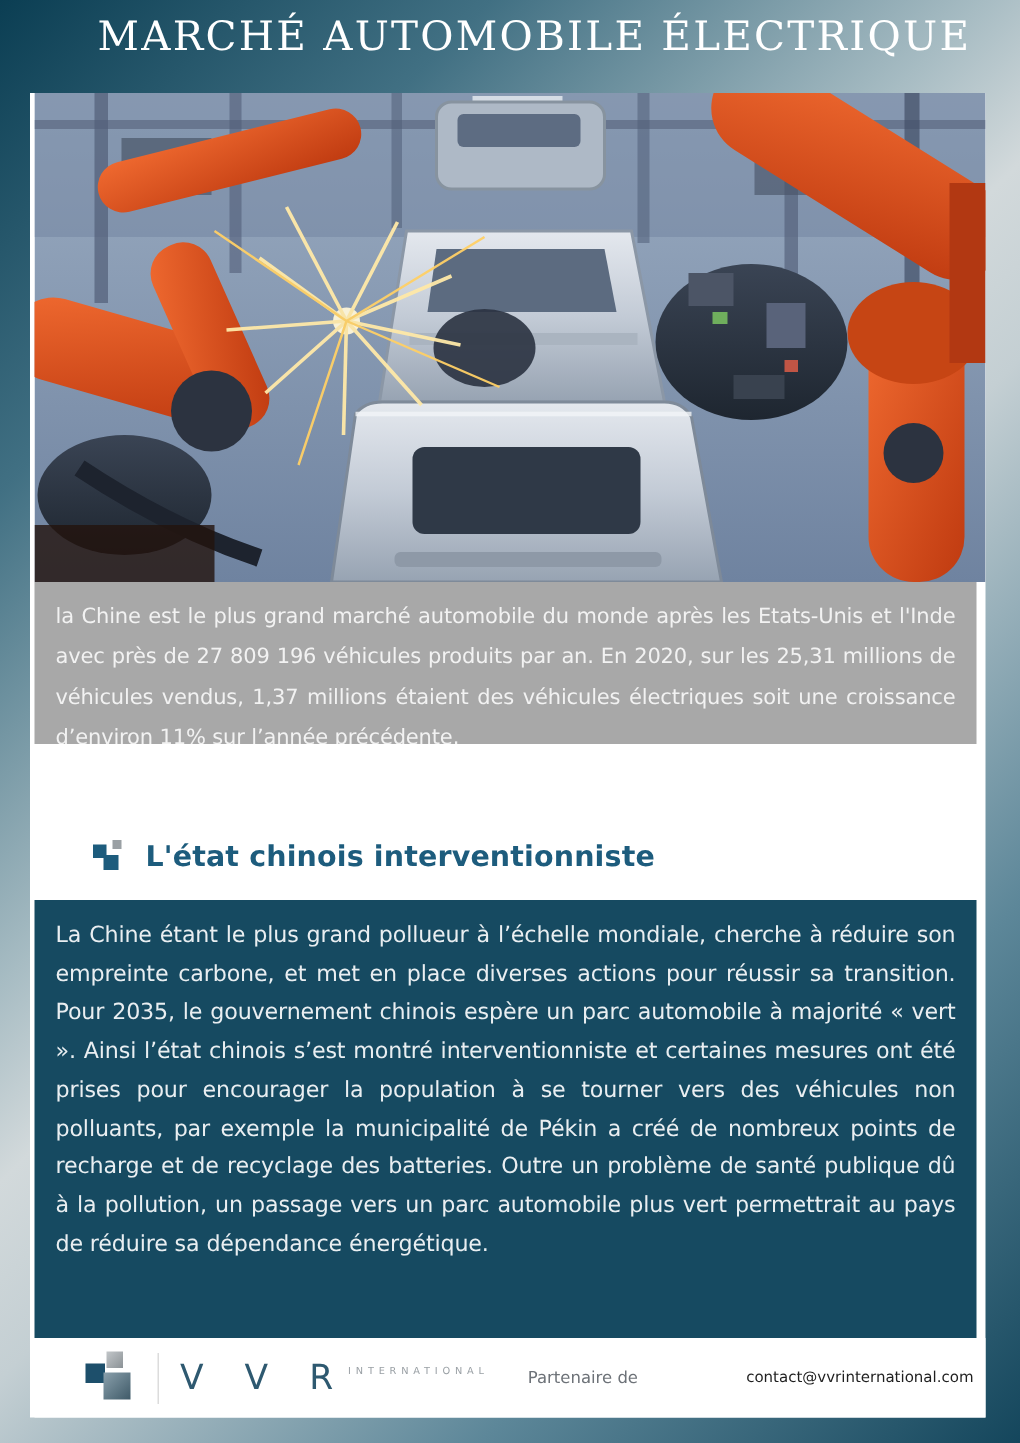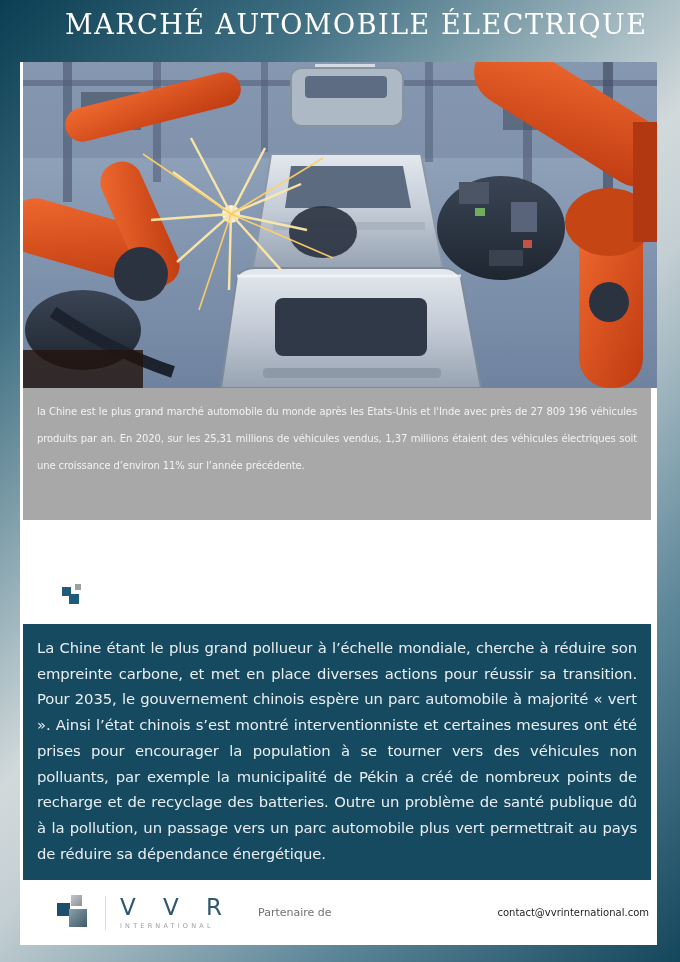--- a/index.html
+++ b/index.html
@@ -14,52 +14,52 @@
     font-size:27px;letter-spacing:1.5px;color:#ffffff;font-weight:500;
     white-space:nowrap;
   }
   .card{
     position:absolute;top:62px;left:20px;right:23px;bottom:17px;
     background:#ffffff;padding-left:3px;box-sizing:border-box;
     display:flex;flex-direction:column;
   }
   .photo{width:634px;height:326px;display:block;}
   .intro-block{
-    margin-right:6px;height:132px;box-sizing:border-box;overflow:hidden;
+    margin-right:6px;height:108px;box-sizing:border-box;overflow:hidden;
     background:#a8a8a8;color:#f2f2f2;
-    padding:10px 14px;font-size:10px;line-height:27px;
+    padding:10px 14px;font-size:14px;line-height:27px;
     text-align:justify;letter-spacing:-0.1px;
   }
   .heading-row{
     margin-top:62px;margin-left:39px;display:flex;align-items:center;gap:15px;
     height:26px;
   }
   .marker{position:relative;width:20px;height:22px;flex:0 0 auto;}
   .marker .m1{position:absolute;left:0;top:3px;width:9px;height:9px;background:#1d5c7d;}
   .marker .m2{position:absolute;left:7px;top:10px;width:10px;height:10px;background:#1d5c7d;}
   .marker .m3{position:absolute;left:13px;top:0;width:6px;height:6px;background:#9aa0a4;}
   .section-heading{
     font-size:19px;font-weight:bold;color:#1d5c7d;letter-spacing:0.1px;
   }
   .dark-block{
-    margin-top:16px;margin-right:6px;height:256px;box-sizing:border-box;overflow:hidden;
+    margin-top:16px;margin-right:6px;height:292px;box-sizing:border-box;overflow:hidden;
     background:#164a61;color:#e9eef1;
     padding:11px 14px;font-size:14.8px;line-height:25.7px;
     text-align:justify;letter-spacing:-0.1px;
   }
   .footer{
     flex:1;display:flex;align-items:center;
     padding-left:34px;padding-right:8px;background:#ffffff;
   }
   .vvr-mark{position:relative;width:36px;height:35px;flex:0 0 auto;}
   .vvr-mark .s1{position:absolute;left:0;top:8px;width:13px;height:13px;background:#1d4f6b;}
   .vvr-mark .s2{position:absolute;left:14px;top:0;width:11px;height:11px;background:linear-gradient(135deg,#c2c6c9,#8b9296);}
   .vvr-mark .s3{position:absolute;left:12px;top:14px;width:18px;height:18px;background:linear-gradient(135deg,#8aa0ac,#3f5a68);}
   .vvr-divider{width:1px;height:34px;background:#dcdcdc;margin:0 14px 0 12px;}
-  .vvr-text{display:flex;flex-direction:column;align-items:flex-start;}
+  .vvr-text{display:flex;flex-direction:row;align-items:flex-start;}
   .vvr-name{font-size:23px;letter-spacing:10px;color:#2e5970;line-height:24px;}
   .vvr-sub{font-size:6.5px;letter-spacing:3.2px;color:#9aa0a5;margin-top:3px;}
   .partner-label{font-size:11px;color:#6d7278;margin-left:26px;}
   .globallians{display:flex;align-items:center;gap:5px;margin-left:40px;}
   .globallians-name{font-size:16.5px;color:#3a6db0;letter-spacing:-0.3px;}
   .footer-spacer{flex:1;}
   .email{font-size:10px;color:#1f1f1f;text-decoration:none;}
 </style>
 </head>
 <body>
@@ -165,20 +165,21 @@
   </svg>
 
   <div class="intro-block">la Chine est le plus grand marché automobile du monde après les Etats-Unis et l'Inde avec près de 27 809 196 véhicules produits par an. En 2020, sur les 25,31 millions de véhicules vendus, 1,37 millions étaient des véhicules électriques soit une croissance d’environ 11% sur l’année précédente.</div>
 
   <div class="heading-row">
     <span class="marker">
       <span class="m1"></span>
         <span class="m2"></span>
         <span class="m3"></span>
     </span>
+    <span class="section-heading">L'état chinois interventionniste</span>
   </div>
 
   <div class="dark-block">La Chine étant le plus grand pollueur à l’échelle mondiale, cherche à réduire son empreinte carbone, et met en place diverses actions pour réussir sa transition. Pour 2035, le gouvernement chinois espère un parc automobile à majorité « vert ». Ainsi l’état chinois s’est montré interventionniste et certaines mesures ont été prises pour encourager la population à se tourner vers des véhicules non polluants, par exemple la municipalité de Pékin a créé de nombreux points de recharge et de recyclage des batteries. Outre un problème de santé publique dû à la pollution, un passage vers un parc automobile plus vert permettrait au pays de réduire sa dépendance énergétique.</div>
 
   <div class="footer">
     <span class="vvr-mark">
       <span class="s1"></span>
         <span class="s2"></span>
         <span class="s3"></span>
     </span>

